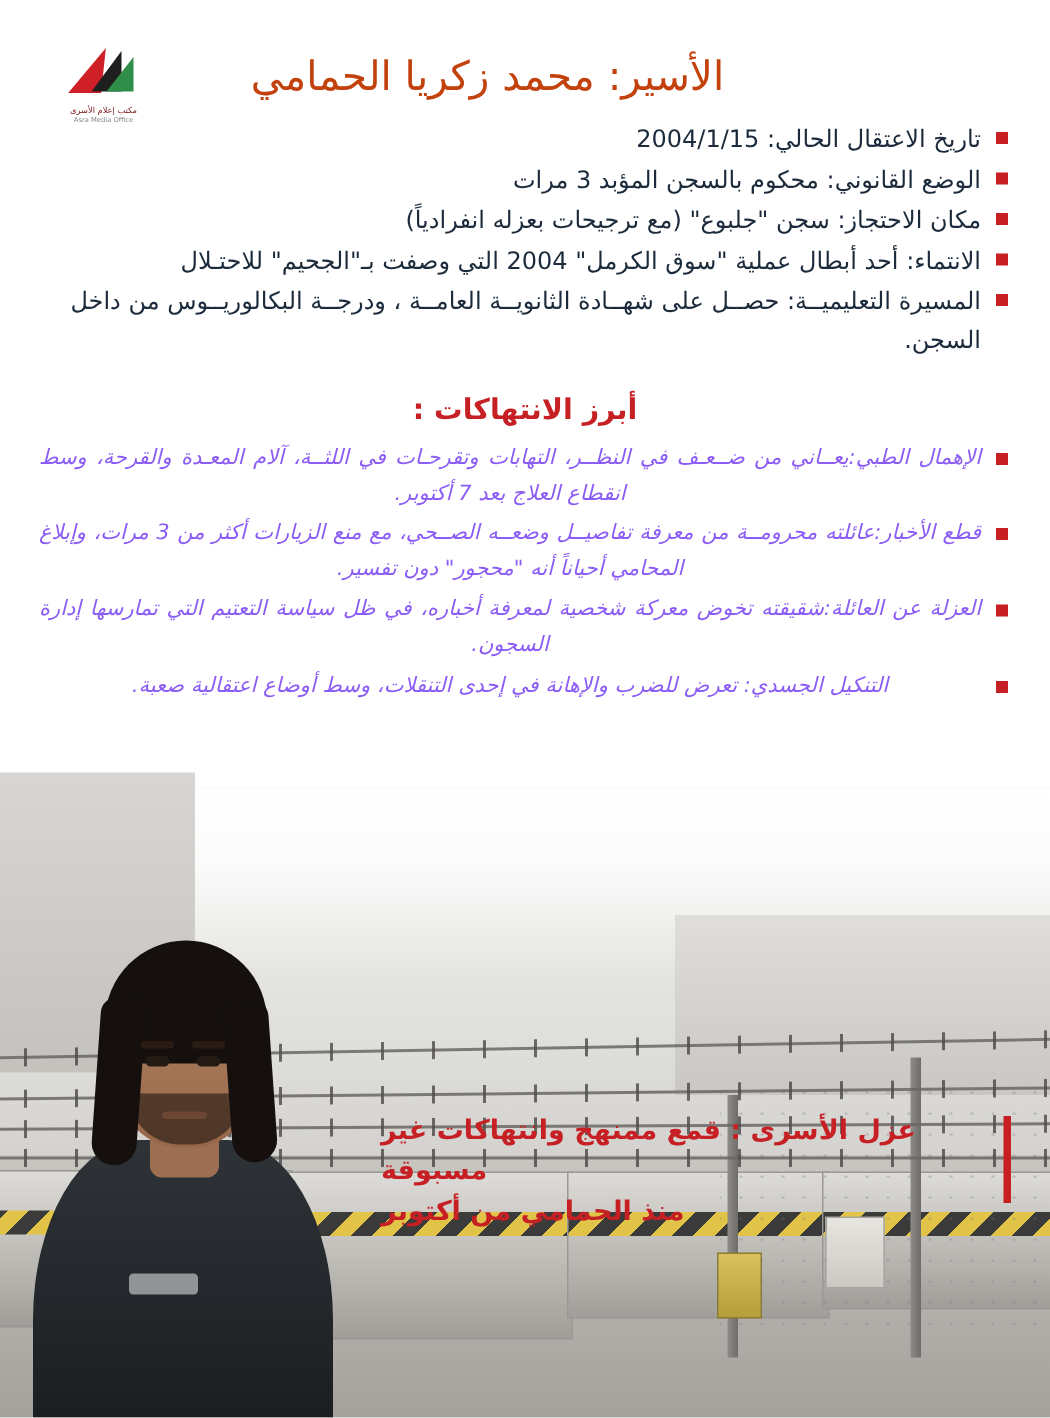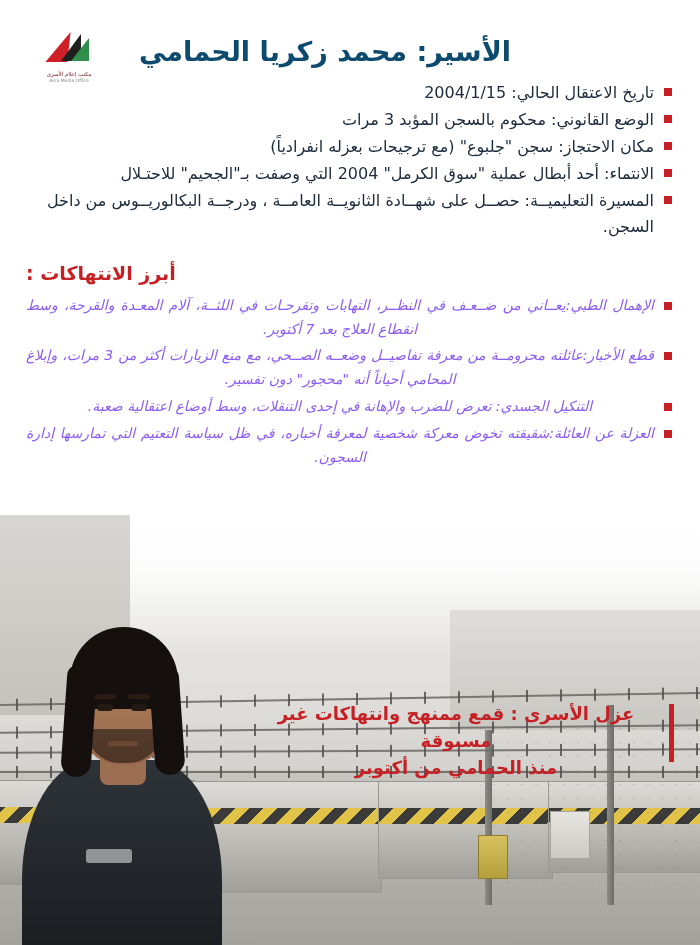--- a/index.html
+++ b/index.html
@@ -193,23 +193,23 @@
   .logo .cap1 { font-size: 5.5px; color: #7a1418; line-height: 7px; margin-top: 1px;}
   .logo .cap2 { font-size: 4.5px; color: #888; line-height: 6px;}
 
   
   .title-row {
     text-align: center;
     margin: 16px 0 6px 0;
     padding-right: 50px;
   }
   .title {
-    color: #0c4a6e;
+    color: #c2410c;
     font-size: 27px;
-    font-weight: bold;
+    font-weight: normal;
     line-height: 1.35;
     letter-spacing: 0;
   }
 
   
   ul.info { list-style: none; margin: 10px 0 0 0; padding: 0; }
   ul.info li {
     position: relative;
     text-align: right;
     font-size: 16px;
@@ -238,21 +238,21 @@
   }
   .sq-left {
     position:absolute; right: 2px; top: 8px; width: 9px; height: 9px; background:#c61f24;
   }
 
   
   .section-title {
     color: #c61f24;
     font-size: 19px;
     font-weight: bold;
-    text-align: left;
+    text-align: center;
     margin: 22px 0 10px 0;
   }
 
   ul.viol { list-style:none; margin: 0; padding: 0; }
   ul.viol li {
     position: relative;
     text-align: justify;
     text-align-last: center;
     font-size: 14px;
     line-height: 1.7;
@@ -265,23 +265,23 @@
     content:"";
     position:absolute; right: 2px; top: 8px;
     width: 8px; height: 8px; background: #c61f24;
   }
 
   
   .footer-banner {
     position: absolute;
     z-index: 11;
     right: 26px;
-    top: 700px;
+    top: 740px;
     width: 420px;
-    text-align: center;
+    text-align: left;
     padding-right: 16px;
   }
   .footer-banner:before {
     content:"";
     position:absolute; right: 0; top: 4px; width: 5px; height: 58px; background: #c61f24;
   }
   .fb-1 {
     color: #c61f24; font-size: 18px; font-weight: bold; line-height: 1.5;
   }
   .fb-2 {
@@ -352,22 +352,22 @@
     <li>مكان الاحتجاز: سجن "جلبوع" (مع ترجيحات بعزله انفرادياً)</li>
     <li>الانتماء: أحد أبطال عملية "سوق الكرمل" 2004 التي وصفت بـ"الجحيم" للاحتـلال</li>
     <li>المسيرة التعليميــة: حصــل على شهــادة الثانويــة العامــة ، ودرجــة البكالوريــوس من داخل السجن.</li>
   </ul>
 
   <div class="section-title">أبرز الانتهاكات :</div>
 
   <ul class="viol">
     <li>الإهمال الطبي:يعــاني من ضــعـف في النظــر، التهابات وتقرحـات في اللثــة، آلام المعـدة والقرحة، وسط انقطاع العلاج بعد 7 أكتوبر.</li>
     <li>قطع الأخبار:عائلته محرومــة من معرفة تفاصيــل وضعــه الصــحي، مع منع الزيارات أكثر من 3 مرات، وإبلاغ المحامي أحياناً أنه "محجور" دون تفسير.</li>
+    <li>العزلة عن العائلة:شقيقته تخوض معركة شخصية لمعرفة أخباره، في ظل سياسة التعتيم التي تمارسها إدارة السجون.</li>
     <li>التنكيل الجسدي: تعرض للضرب والإهانة في إحدى التنقلات، وسط أوضاع اعتقالية صعبة.</li>
-    <li>العزلة عن العائلة:شقيقته تخوض معركة شخصية لمعرفة أخباره، في ظل سياسة التعتيم التي تمارسها إدارة السجون.</li>
   </ul>
 
 </div>
 
 <div class="footer-banner">
   <div class="fb-1">عزل الأسرى : قمع ممنهج وانتهاكات غير مسبوقة</div>
   <div class="fb-2">منذ الحمامي من أكتوبر</div>
 </div>
 
 </body></html>

